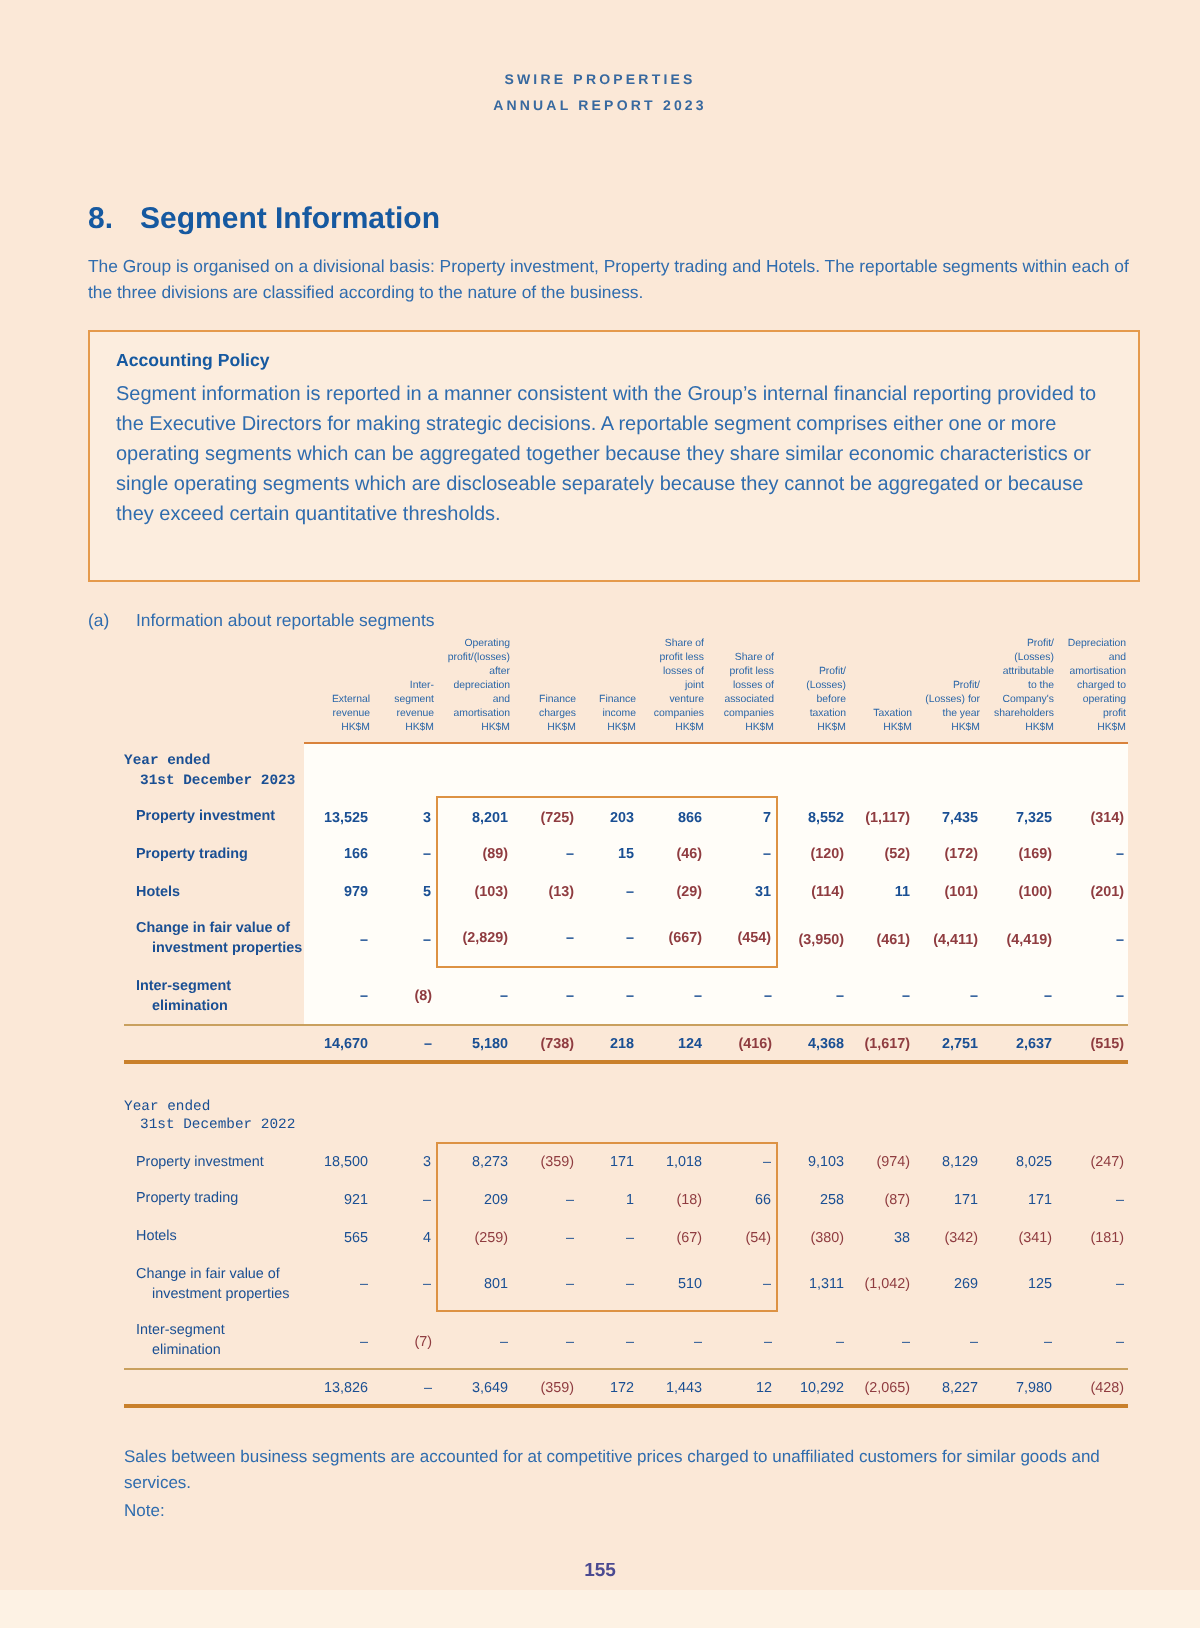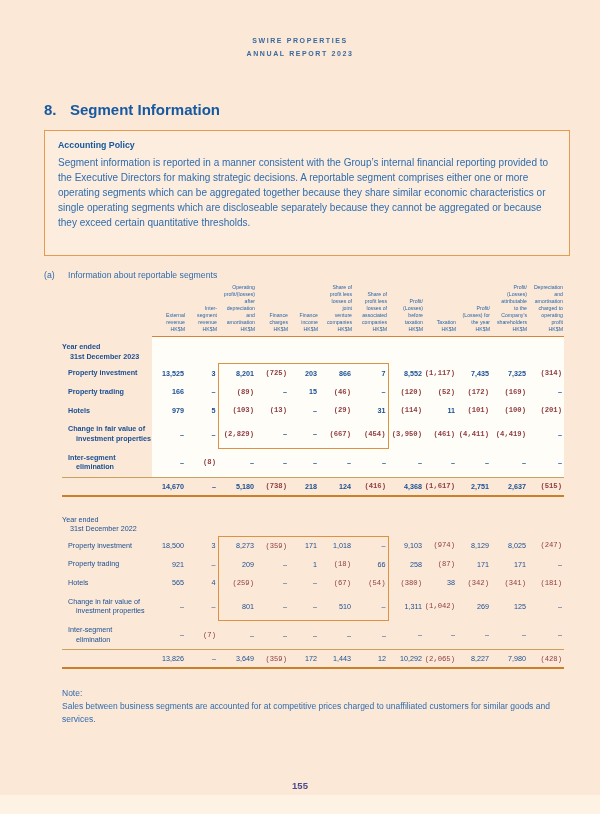--- a/index.html
+++ b/index.html
@@ -26,25 +26,25 @@
   
   table.seg{margin:4px 0 0 18px;border-collapse:collapse;table-layout:fixed;width:502px;
     color:#1a4f93;}
   th.colhead{font-size:5.2px;line-height:1.35;font-weight:normal;color:#2a66a8;
     text-align:right;vertical-align:bottom;white-space:pre-line;
     padding:0 1px 3px 0;border-bottom:1.5px solid #d9823b;}
   th.lblcol{border-bottom:none;}
   td.num{text-align:right;font-size:7.2px;padding:4.5px 2px 4.5px 0;}
   td.lbl{font-size:7.2px;white-space:pre-line;line-height:1.35;vertical-align:top;
     padding:4.5px 0 4.5px 14px;text-indent:-8px;}
-  td.period-lbl{padding-left:8px;}
+  td.period-lbl{padding-left:8px;font-family:Liberation Mono, monospace;}
   tbody.emph td{font-weight:bold;}
   tbody.plain td{font-weight:normal;}
   .wbg{background:#fffdf8;}
-  .neg{color:#8f3c40;font-family:Liberation Mono, monospace;}
+  .neg{color:#8f3c40;}
   .period-row td{padding-top:6px;padding-bottom:2px;}
   .total-row td{border-top:1px solid #c9a05e;border-bottom:2.5px solid #c9802b;
     padding:4px 2px 4px 0;}
   tbody.spacer td{height:12px;padding:0;}
   .ht{border-top:1px solid #dd9243;}
   .hb{border-bottom:1px solid #dd9243;}
   .hl{border-left:1px solid #dd9243;}
   .hr{border-right:1px solid #dd9243;}
   
   .note{margin:18px 0 0 18px;font-size:8.5px;line-height:1.55;color:#2f6cae;}
@@ -62,20 +62,21 @@
     <div>ANNUAL REPORT 2023</div>
   </div>
 
   <div class="content">
 
     <div class="sec-title">
       <span class="sec-num">8.</span>
       <span>Segment Information</span>
     </div>
 
+    <p class="intro">The Group is organised on a divisional basis: Property investment, Property trading and Hotels. The reportable segments within each of the three divisions are classified according to the nature of the business.</p>
 
     <div class="policy-box">
       <div class="policy-title">Accounting Policy</div>
       <p class="policy-body">Segment information is reported in a manner consistent with the Group’s internal financial reporting provided to the Executive Directors for making strategic decisions. A reportable segment comprises either one or more operating segments which can be aggregated together because they share similar economic characteristics or single operating segments which are discloseable separately because they cannot be aggregated or because they exceed certain quantitative thresholds.</p>
     </div>
 
     <div class="sub-row">
       <span class="sub-label">(a)</span>
       <span>Information about reportable segments</span>
     </div>
@@ -381,22 +382,22 @@
             <td class="num">10,292</td>
             <td class="num neg">(2,065)</td>
             <td class="num">8,227</td>
             <td class="num">7,980</td>
             <td class="num neg">(428)</td>
           </tr>
         </tbody>
       </table>
 
     <div class="note">
+      <div>Sales between business segments are accounted for at competitive prices charged to unaffiliated customers for similar goods and services.</div>
       <div>Note:</div>
-      <div>Sales between business segments are accounted for at competitive prices charged to unaffiliated customers for similar goods and services.</div>
     </div>
 
   </div>
 
   <div class="footer-strip"></div>
   <div class="page-number">155</div>
 
 </div>
 
 </body></html>

